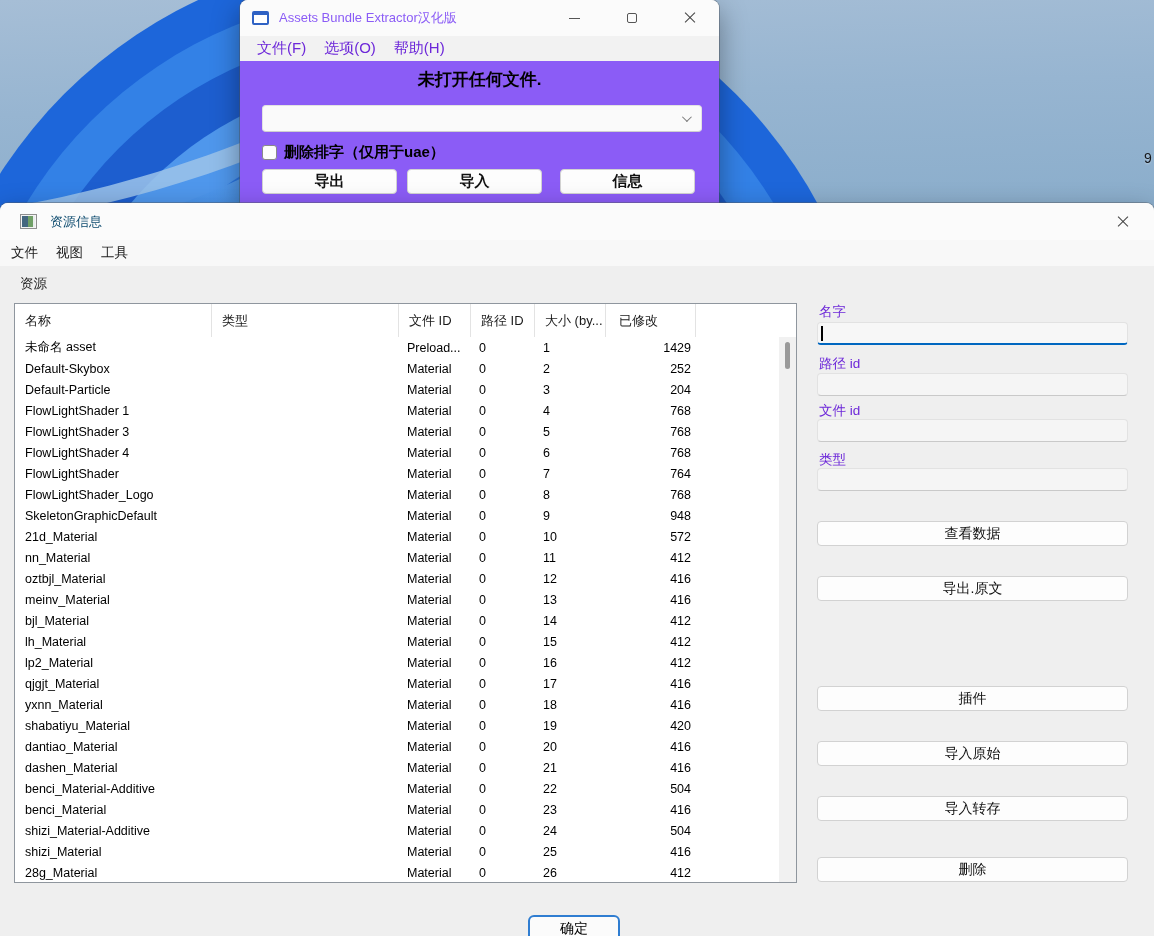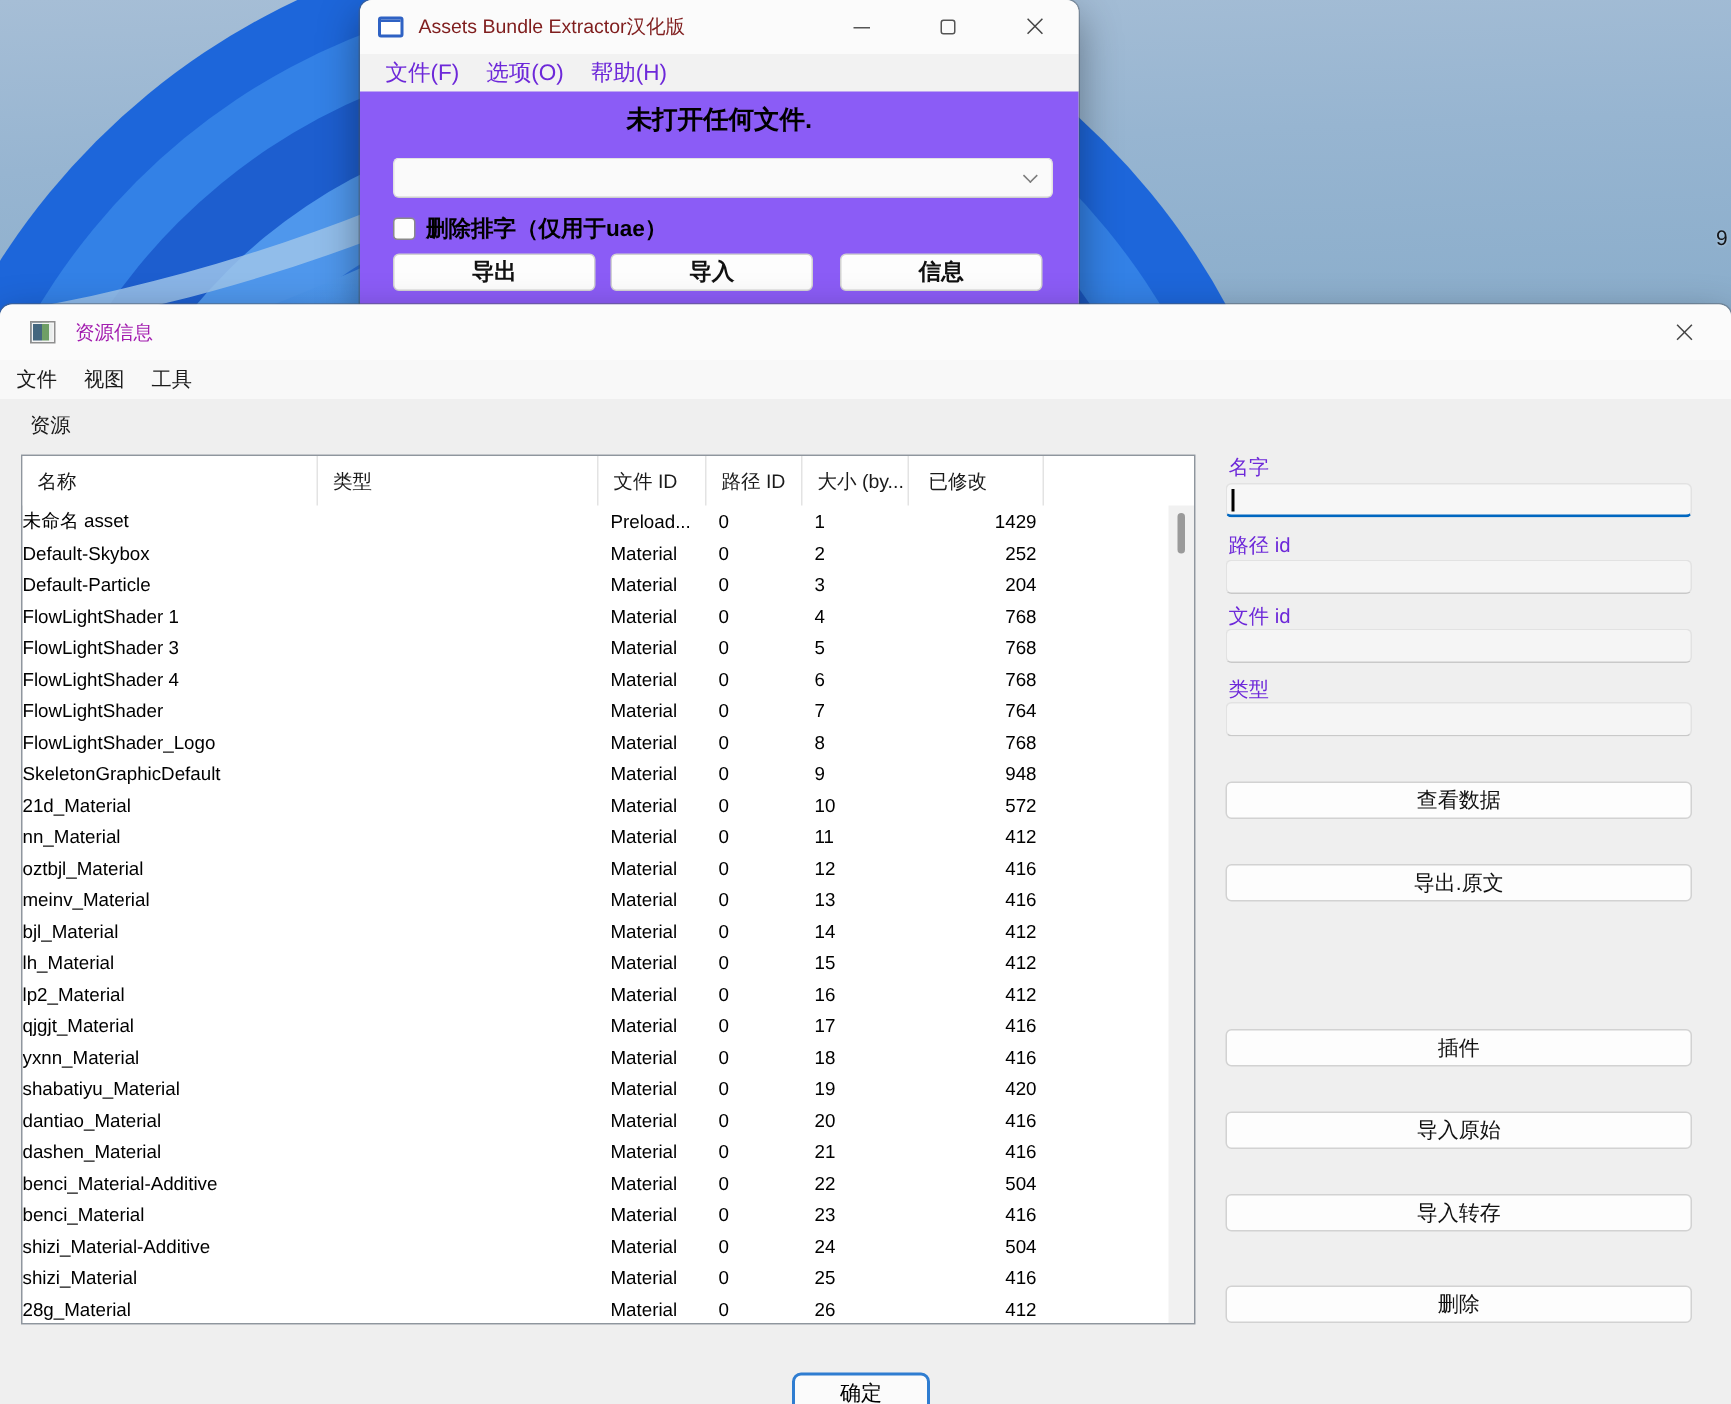--- a/index.html
+++ b/index.html
@@ -33,21 +33,21 @@
   .win-ext { left:240px; top:0; width:479px; height:210px; }
   .ext-titlebar {
     position:relative; height:36px; background:#fbfbfb;
     border-radius:8px 8px 0 0; display:flex; align-items:center;
   }
   .ext-app-icon {
     width:17px; height:14px; margin-left:12px;
     border:2px solid #2f62c4; border-radius:2px;
     background:linear-gradient(#2f62c4 0 2px, #ffffff 2px);
   }
-  .ext-title { margin-left:10px; font-size:13px; color:#7f1d1d; }
+  .ext-title { margin-left:10px; font-size:13px; color:#8b5cf6; }
   .caption-btns { position:absolute; right:0; top:0; height:36px; display:flex; }
   .cap-btn { width:58px; height:36px; display:flex; align-items:center; justify-content:center; }
   .glyph-min { width:11px; height:1px; background:#555; }
   .glyph-max { width:10px; height:10px; border:1px solid #555; border-radius:2px; }
   .glyph-close { position:relative; width:12px; height:12px; }
   .glyph-close::before, .glyph-close::after {
     content:""; position:absolute; left:-1px; top:5px; width:14px; height:1px; background:#444;
   }
   .glyph-close::before { transform:rotate(45deg); }
   .glyph-close::after  { transform:rotate(-45deg); }
@@ -93,21 +93,21 @@
   .info-titlebar {
     position:relative; height:37px; background:#fbfbfb;
     border-radius:8px 8px 0 0; display:flex; align-items:center;
   }
   .info-app-icon {
     width:17px; height:15px; margin-left:20px;
     border:1px solid #8f8f8f; background:
       linear-gradient(90deg, #44677f 0 46%, #6f9f66 46% 78%, #e9edec 78%);
     box-shadow:inset 0 0 0 1px #f4f4f4;
   }
-  .info-title { margin-left:13px; font-size:13px; color:#a21caf; }
+  .info-title { margin-left:13px; font-size:13px; color:#0c4a6e; }
   .info-close { position:absolute; right:8px; top:0; width:46px; height:37px;
     display:flex; align-items:center; justify-content:center; }
   .info-menubar {
     height:26px; background:#f8f8f8; display:flex; align-items:center;
     padding-left:2px; font-size:13.5px; color:#1b1b1b;
   }
   .info-menubar .menu-item { padding:3px 9px; }
   .section-label { position:absolute; left:20px; top:72px; font-size:13.5px; color:#1b1b1b; }
 
   
@@ -124,21 +124,21 @@
   .thead div:nth-of-type(1){ width:197px; }
   .thead div:nth-of-type(2){ width:187px; }
   .thead div:nth-of-type(3){ width:72px; }
   .thead div:nth-of-type(4){ width:64px; }
   .thead div:nth-of-type(5){ width:71px; }
   .thead div:nth-of-type(6){ width:90px; padding-left:13px; }
   .thead div:nth-of-type(7){ width:85px; }
   .tbody { position:absolute; left:0; top:33px; width:766px; height:547px; overflow:hidden; }
   .trow { display:flex; height:21px; align-items:center; }
   .trow .c { flex:none; overflow:hidden; white-space:nowrap; font-size:12.5px; color:#000; }
-  .c-name      { width:197px; }
+  .c-name      { width:197px; padding-left:10px; }
   .c-container { width:187px; padding-left:8px; }
   .c-type      { width:72px;  padding-left:8px; }
   .c-fileid    { width:64px;  padding-left:8px; }
   .c-pathid    { width:71px;  padding-left:8px; }
   .c-size      { width:90px;  padding-right:5px; text-align:right; }
   .c-mod       { width:85px;  padding-left:8px; }
   .vscroll {
     position:absolute; right:0; top:33px; width:17px; height:547px; background:#f1f1f1;
   }
   .vthumb {

